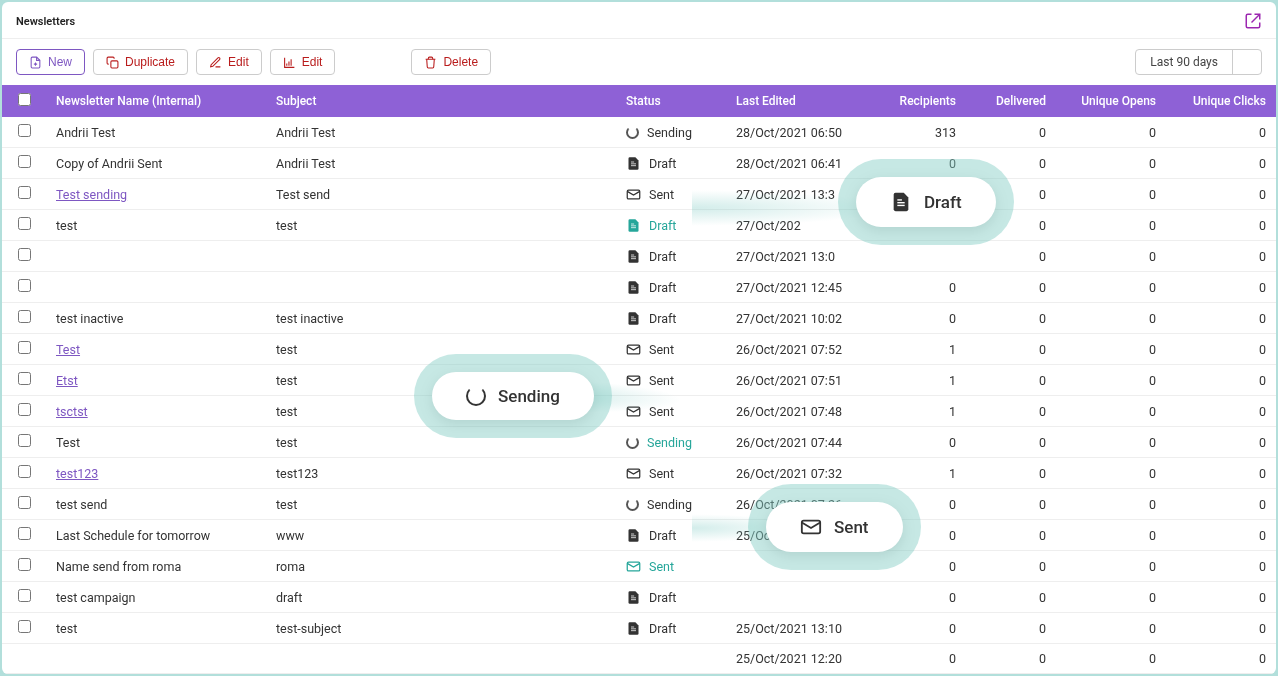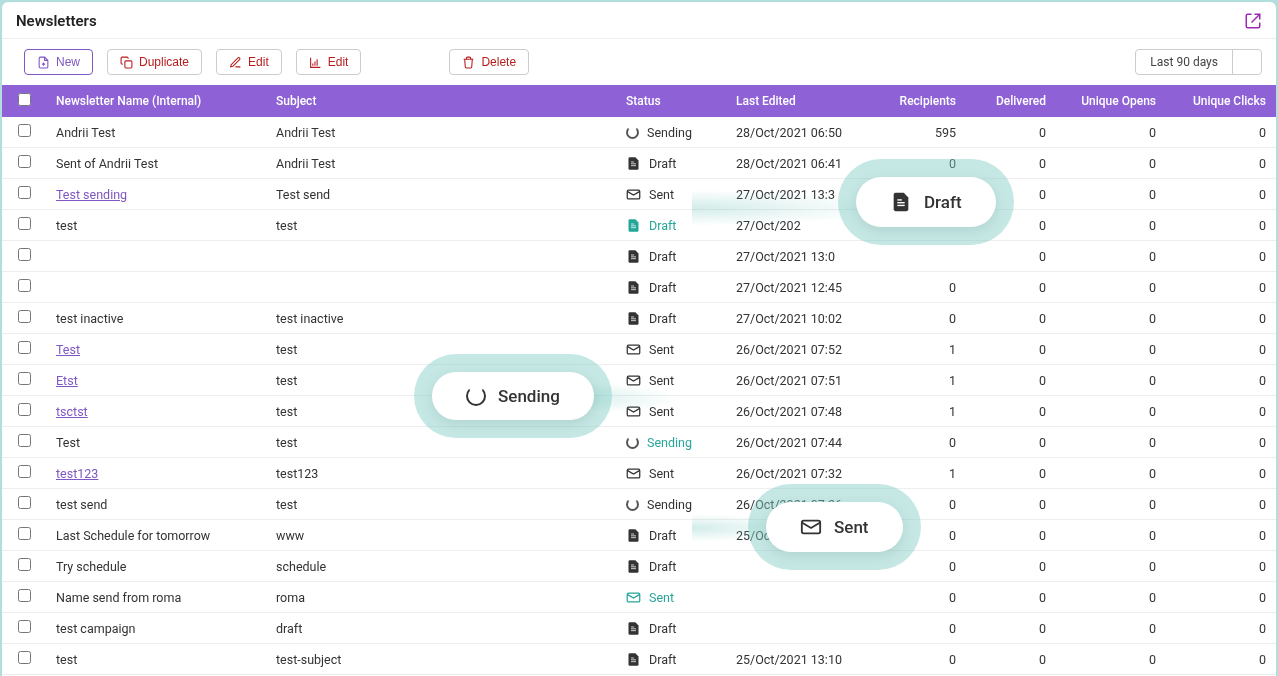--- a/index.html
+++ b/index.html
@@ -17,28 +17,27 @@
     min-height: 672px;
     position: relative;
   }
   .header {
     display: flex;
     align-items: center;
     justify-content: space-between;
     padding: 10px 14px 8px 14px;
     border-bottom: 1px solid #eee;
   }
-  .title { font-size: 15px; font-weight: 600; color: #222; }
+  .title { font-size: 11px; font-weight: 600; color: #222; }
   .export-icon { width:18px; height:18px; color:#9c27b0; cursor:pointer;}
   .toolbar {
     display: flex;
     align-items: center;
     padding: 10px 14px;
-    gap: 14px;
-    margin-left: 8px;
+    gap: 8px;
   }
   .btn {
     display: inline-flex;
     align-items: center;
     gap: 6px;
     border: 1px solid #ccc;
     background: #fff;
     color: #b91c1c;
     padding: 5px 12px;
     border-radius: 4px;
@@ -230,28 +229,28 @@
           <td class="check"><input type="checkbox" style=""></td>
           <td class="name"><span>Andrii Test</span></td>
           <td>Andrii Test</td>
           <td>
             <div class="status-cell">
               <span class="spinner"></span>
               <span>Sending</span>
             </div>
           </td>
           <td>28/Oct/2021 06:50</td>
-          <td class="right">595</td>
-          <td class="right">0</td>
-          <td class="right">0</td>
-          <td class="right">0</td>
-        </tr>
-        <tr>
-          <td class="check"><input type="checkbox" style=""></td>
-          <td class="name"><span>Sent of Andrii Test</span></td>
+          <td class="right">313</td>
+          <td class="right">0</td>
+          <td class="right">0</td>
+          <td class="right">0</td>
+        </tr>
+        <tr>
+          <td class="check"><input type="checkbox" style=""></td>
+          <td class="name"><span>Copy of Andrii Sent</span></td>
           <td>Andrii Test</td>
           <td>
             <div class="status-cell">
               <svg viewBox="0 0 24 24" fill="currentColor">
                 <path d="M6 2h9l5 5v13a2 2 0 0 1-2 2H6a2 2 0 0 1-2-2V4a2 2 0 0 1 2-2z"></path>
                 <rect x="8" y="12" width="8" height="1.2" fill="#fff"></rect>
                 <rect x="8" y="15" width="8" height="1.2" fill="#fff"></rect>
                 <rect x="8" y="9" width="5" height="1.2" fill="#fff"></rect>
               </svg>
               <span>Draft</span>
@@ -483,41 +482,20 @@
               <svg viewBox="0 0 24 24" fill="currentColor">
                 <path d="M6 2h9l5 5v13a2 2 0 0 1-2 2H6a2 2 0 0 1-2-2V4a2 2 0 0 1 2-2z"></path>
                 <rect x="8" y="12" width="8" height="1.2" fill="#fff"></rect>
                 <rect x="8" y="15" width="8" height="1.2" fill="#fff"></rect>
                 <rect x="8" y="9" width="5" height="1.2" fill="#fff"></rect>
               </svg>
               <span>Draft</span>
             </div>
           </td>
           <td>25/Oct/2021 13:49</td>
-          <td class="right">0</td>
-          <td class="right">0</td>
-          <td class="right">0</td>
-          <td class="right">0</td>
-        </tr>
-        <tr>
-          <td class="check"><input type="checkbox" style=""></td>
-          <td class="name"><span>Try schedule</span></td>
-          <td>schedule</td>
-          <td>
-            <div class="status-cell">
-              <svg viewBox="0 0 24 24" fill="currentColor">
-                <path d="M6 2h9l5 5v13a2 2 0 0 1-2 2H6a2 2 0 0 1-2-2V4a2 2 0 0 1 2-2z"></path>
-                <rect x="8" y="12" width="8" height="1.2" fill="#fff"></rect>
-                <rect x="8" y="15" width="8" height="1.2" fill="#fff"></rect>
-                <rect x="8" y="9" width="5" height="1.2" fill="#fff"></rect>
-              </svg>
-              <span>Draft</span>
-            </div>
-          </td>
-          <td></td>
           <td class="right">0</td>
           <td class="right">0</td>
           <td class="right">0</td>
           <td class="right">0</td>
         </tr>
         <tr>
           <td class="check"><input type="checkbox" style=""></td>
           <td class="name"><span>Name send from roma</span></td>
           <td>roma</td>
           <td>

